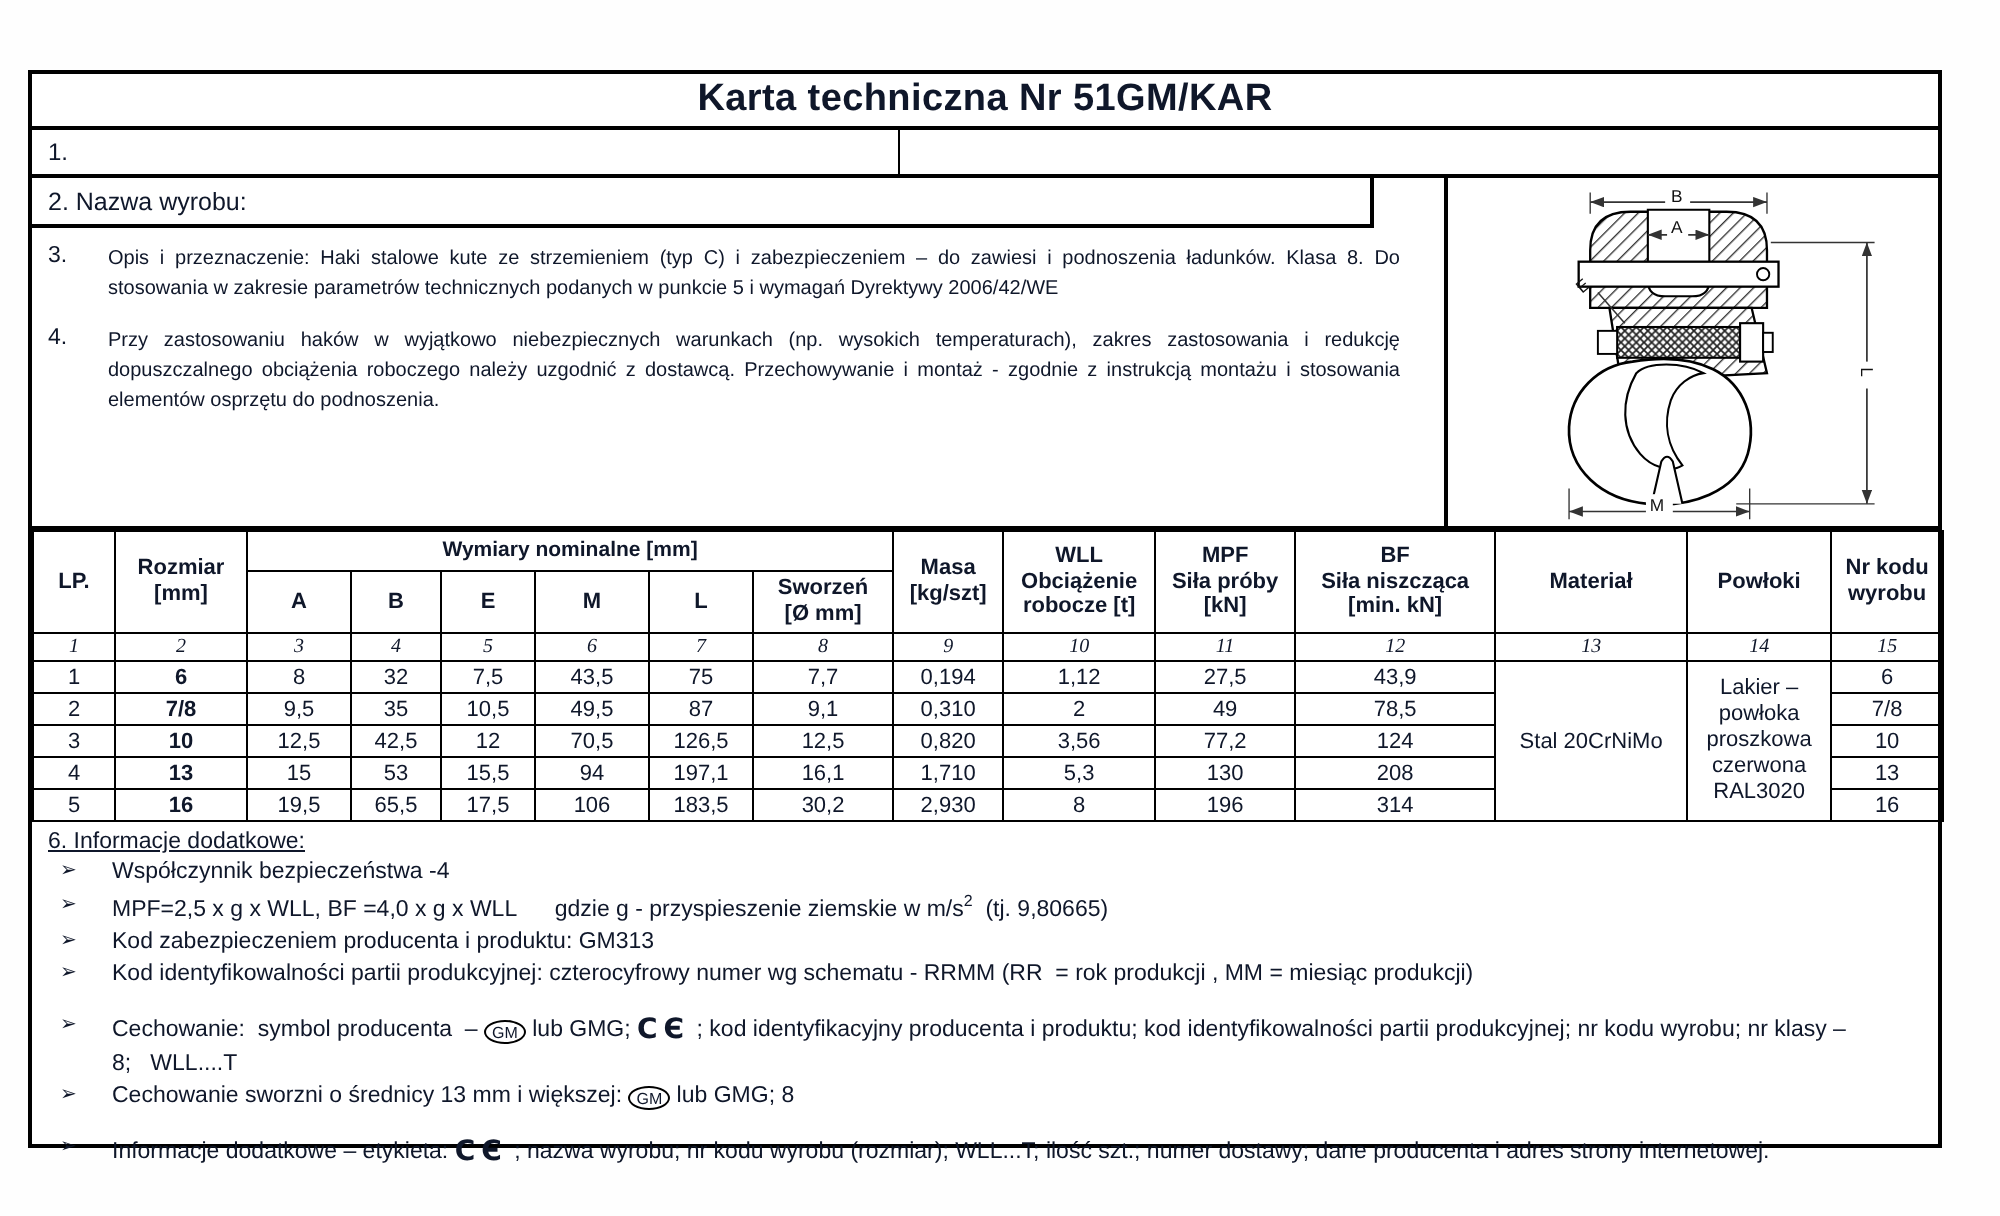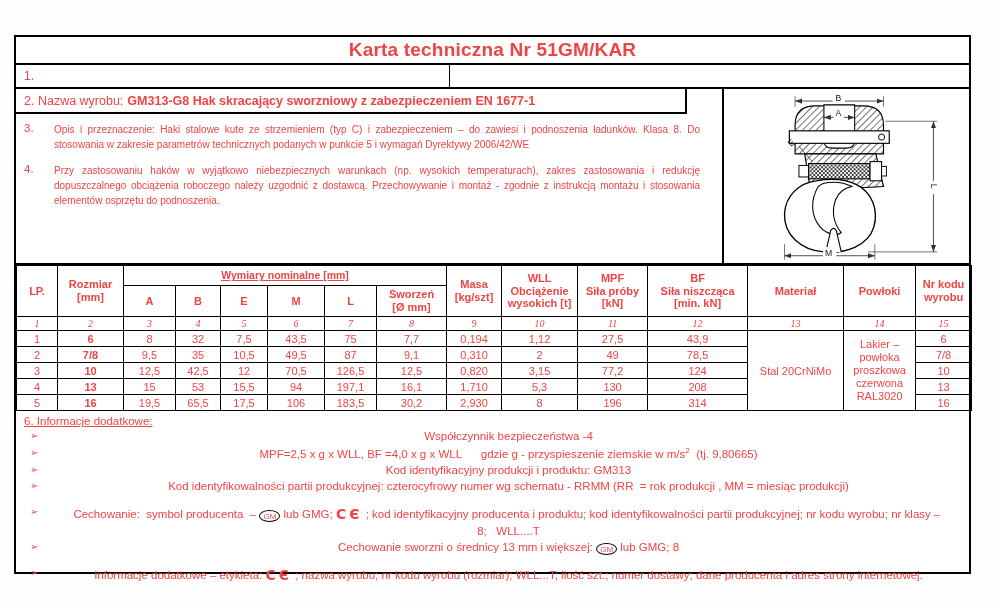--- a/index.html
+++ b/index.html
@@ -1,17 +1,17 @@
 <!DOCTYPE html>
 <html lang="pl"><head>
 <meta charset="utf-8">
 <style>
   html,body{margin:0;padding:0;background:#fff;}
   .page{position:relative;width:1000px;height:608px;background:#fefefe;
-        font-family:"Liberation Sans",sans-serif;color:#ef4444;overflow:hidden;}
+        font-family:"Liberation Sans",sans-serif;color:#0f172a;overflow:hidden;}
   .doc{position:absolute;left:14px;top:35px;width:953px;height:535px;border:2px solid #000;background:#fff;}
 
   
   .title-row{height:26px;border-bottom:2px solid #000;text-align:center;
              font-size:19px;font-weight:bold;line-height:25px;letter-spacing:.2px;}
   
   .row1{height:22px;border-bottom:2px solid #000;display:flex;align-items:center;font-size:12px;}
   .row1-left{width:45.5%;height:100%;border-right:1px solid #000;display:flex;align-items:center;padding-left:8px;box-sizing:border-box;}
   .row1-right{flex:1;}
 
@@ -26,36 +26,36 @@
   .item-num{width:30px;flex:0 0 30px;font-size:11.5px;}
   .item-text{flex:1;font-size:10px;line-height:1.5;text-align:justify;}
   .upper-right{flex:1;border-left:2px solid #000;position:relative;}
   .upper-right svg{position:absolute;inset:0;width:100%;height:100%;}
 
   
   .sec5-label{height:21px;display:flex;align-items:center;padding-left:8px;font-size:11.5px;}
   table{width:100%;border-collapse:collapse;table-layout:fixed;}
   th,td{border:1px solid #000;text-align:center;padding:0;overflow:hidden;}
   thead th{font-size:10.5px;font-weight:bold;white-space:pre-line;line-height:1.15;}
-  .group-th{height:19px;text-decoration:underline;}
+  .group-th{height:19px;}
   .sub-th{height:30px;font-size:11px;}
   tr.numbers td{height:13px;font-size:10px;font-style:italic;font-family:"Liberation Serif",serif;}
   tr.data td{height:15px;font-size:11px;}
   td.bold{font-weight:bold;}
   td.material{font-size:10.5px;}
   td.coating{font-size:10.5px;line-height:1.2;white-space:pre-line;font-weight:normal;}
 
   
   .sec6{padding:4px 8px 0 8px;}
   .sec6-title{font-size:11.5px;text-decoration:underline;margin-bottom:2px;}
   ul.bullets{list-style:none;margin:0;padding:0;}
   ul.bullets li{display:flex;font-size:11.5px;line-height:1.35;margin:1px 0;}
   ul.bullets li.gap{margin-top:10px;}
   .b-arrow{flex:0 0 26px;padding-left:6px;font-size:10px;}
-  .b-content{flex:1;white-space:pre-wrap;text-align:center;}
+  .b-content{flex:1;white-space:pre-wrap;}
   .gm-oval{display:inline-block;border:1px solid #000;border-radius:50%;font-size:8px;
            font-weight:normal;padding:1px 3px 0 3px;line-height:9px;vertical-align:-1px;}
   .ce-mark{font-family:"DejaVu Sans",sans-serif;font-weight:600;font-size:14px;
            letter-spacing:3px;vertical-align:-1px;}
   sup{font-size:8px;}
 </style>
 </head>
 <body>
 
 <div class="page">
@@ -67,21 +67,20 @@
       <div class="row1-left">
         <span>1.</span>
       </div>
       <div class="row1-right"></div>
     </div>
 
     <div class="upper">
       <div class="upper-left">
         <div class="row2">
           <span>2. Nazwa wyrobu:</span>
-          <b>GM313-G8 Hak skracający sworzniowy z zabezpieczeniem EN 1677-1</b>
         </div>
         <div class="items">
           <div class="item">
             <div class="item-num">3.</div>
             <div class="item-text">Opis i przeznaczenie: Haki stalowe kute ze strzemieniem (typ C) i zabezpieczeniem – do zawiesi i podnoszenia ładunków. Klasa 8. Do stosowania w zakresie parametrów technicznych podanych w punkcie 5 i wymagań Dyrektywy 2006/42/WE</div>
           </div>
           <div class="item">
             <div class="item-num">4.</div>
             <div class="item-text">Przy zastosowaniu haków w wyjątkowo niebezpiecznych warunkach (np. wysokich temperaturach), zakres zastosowania i redukcję dopuszczalnego obciążenia roboczego należy uzgodnić z dostawcą. Przechowywanie i montaż - zgodnie z instrukcją montażu i stosowania elementów osprzętu do podnoszenia.</div>
           </div>
@@ -169,21 +168,21 @@
       <thead>
         <tr>
           <th rowspan="2" class="sub-th">LP.</th>
           <th rowspan="2" class="sub-th">Rozmiar
 [mm]</th>
           <th colspan="6" class="group-th">Wymiary nominalne [mm]</th>
           <th rowspan="2" class="sub-th">Masa
 [kg/szt]</th>
           <th rowspan="2" class="sub-th">WLL
 Obciążenie
-wysokich [t]</th>
+robocze [t]</th>
           <th rowspan="2" class="sub-th">MPF
 Siła próby
 [kN]</th>
           <th rowspan="2" class="sub-th">BF
 Siła niszcząca
 [min. kN]</th>
           <th rowspan="2" class="sub-th">Materiał</th>
           <th rowspan="2" class="sub-th">Powłoki</th>
           <th rowspan="2" class="sub-th">Nr kodu
 wyrobu</th>
@@ -255,21 +254,21 @@
           <tr class="data">
             <td>3</td>
             <td class="bold">10</td>
             <td>12,5</td>
             <td>42,5</td>
             <td>12</td>
             <td>70,5</td>
             <td>126,5</td>
             <td>12,5</td>
             <td>0,820</td>
-            <td>3,15</td>
+            <td>3,56</td>
             <td>77,2</td>
             <td>124</td>
             <td>10</td>
           </tr>
           <tr class="data">
             <td>4</td>
             <td class="bold">13</td>
             <td>15</td>
             <td>53</td>
             <td>15,5</td>
@@ -306,21 +305,21 @@
           <li>
             <span class="b-arrow">➢</span>
             <span class="b-content">Współczynnik bezpieczeństwa -4</span>
           </li>
           <li>
             <span class="b-arrow">➢</span>
             <span class="b-content">MPF=2,5 x g x WLL, BF =4,0 x g x WLL      gdzie g - przyspieszenie ziemskie w m/s<sup>2</sup>  (tj. 9,80665)</span>
           </li>
           <li>
             <span class="b-arrow">➢</span>
-            <span class="b-content">Kod identyfikacyjny produkcji i produktu: GM313</span>
+            <span class="b-content">Kod zabezpieczeniem producenta i produktu: GM313</span>
           </li>
           <li>
             <span class="b-arrow">➢</span>
             <span class="b-content">Kod identyfikowalności partii produkcyjnej: czterocyfrowy numer wg schematu - RRMM (RR  = rok produkcji , MM = miesiąc produkcji)</span>
           </li>
           <li class="gap">
             <span class="b-arrow">➢</span>
             <span class="b-content">Cechowanie:  symbol producenta  – <span class="gm-oval">GM</span> lub GMG; <span class="ce-mark">CЄ</span> ; kod identyfikacyjny producenta i produktu; kod identyfikowalności partii produkcyjnej; nr kodu wyrobu; nr klasy – <br>8;   WLL....T</span>
           </li>
           <li>

